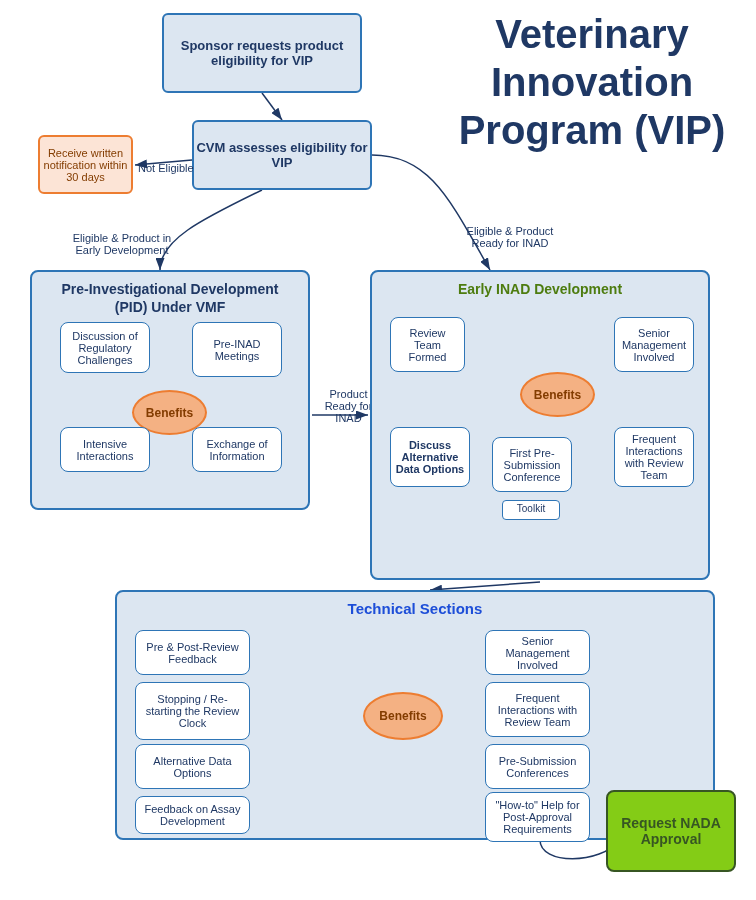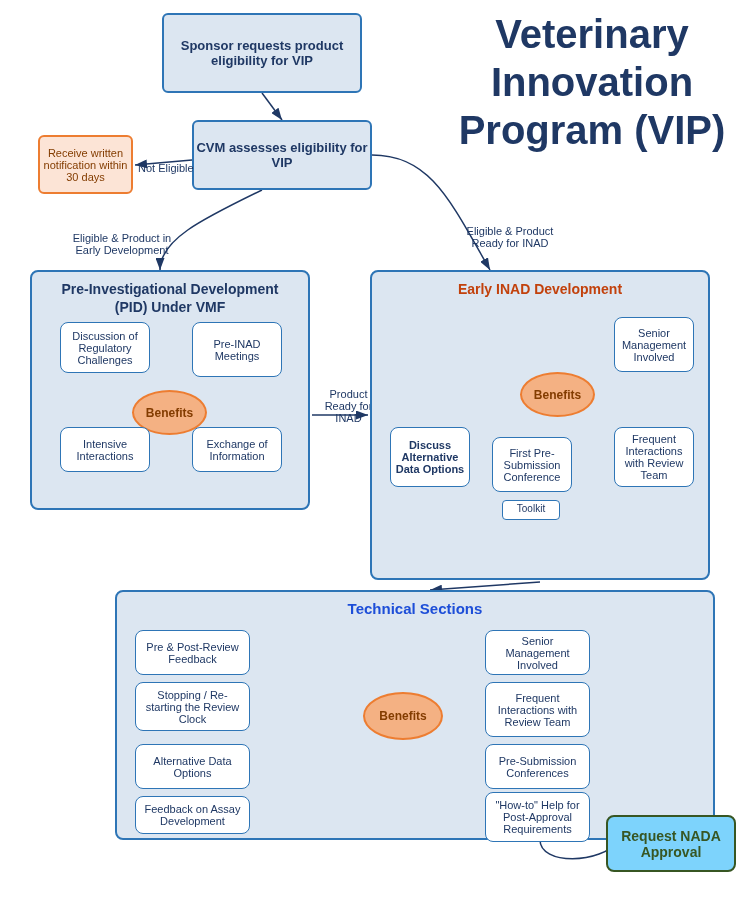--- a/index.html
+++ b/index.html
@@ -116,21 +116,21 @@
       width: 340px;
       height: 310px;
       background: #dce6f1;
       border: 2.5px solid #2e75b6;
       border-radius: 8px;
     }
 
     .inad-title {
       font-size: 14px;
       font-weight: bold;
-      color: #c2410c;
+      color: #4d7c0f;
       text-align: center;
       padding: 8px 6px 4px;
       line-height: 1.3;
     }
 
     
     .tech-box {
       position: absolute;
       left: 115px;
       top: 590px;
@@ -185,22 +185,22 @@
       color: #1f3864;
       text-align: center;
     }
 
     
     .nada-box {
       position: absolute;
       right: 20px;
       bottom: 28px;
       width: 130px;
-      height: 57px;
-      background: #7dd3fc;
+      height: 82px;
+      background: #84cc16;
       border: 2.5px solid #375623;
       border-radius: 8px;
       display: flex;
       align-items: center;
       justify-content: center;
       text-align: center;
       font-size: 14px;
       font-weight: bold;
       color: #375623;
     }
@@ -359,20 +359,23 @@
     </div>
   </div>
 
   <div class="label-text" style="left:316px; top:388px; width:65px;">Product<br>Ready for<br>INAD</div>
 
   <div class="inad-box">
     <div class="inad-title">
       <span>Early INAD Development</span>
     </div>
 
+    <div class="small-box" style="left:18px; top:45px; width:75px; height:55px;">
+      <span>Review Team Formed</span>
+    </div>
 
     <div class="small-box" style="left:242px; top:45px; width:80px; height:55px;">
       <span>Senior Management Involved</span>
     </div>
 
     <div class="benefits-oval" style="left:148px; top:100px; width:75px; height:45px;">
       <span>Benefits</span>
     </div>
 
     <div class="small-box" style="left:18px; top:155px; width:80px; height:60px;font-weight:bold;">
@@ -393,21 +396,21 @@
   </div>
 
   <div class="tech-box">
     <div class="tech-title">
       <span>Technical Sections</span>
     </div>
 
     <div class="small-box" style="left:18px; top:38px; width:115px; height:45px;">
       <span>Pre &amp; Post-Review Feedback</span>
     </div>
-    <div class="small-box" style="left:18px; top:90px; width:115px; height:49px;">
+    <div class="small-box" style="left:18px; top:90px; width:115px; height:58px;">
       <span>Stopping / Re-starting the Review Clock</span>
     </div>
     <div class="small-box" style="left:18px; top:152px; width:115px; height:45px;">
       <span>Alternative Data Options</span>
     </div>
     <div class="small-box" style="left:18px; top:204px; width:115px; height:38px;">
       <span>Feedback on Assay Development</span>
     </div>
 
     <div class="benefits-oval" style="left:246px; top:100px; width:80px; height:48px;">

